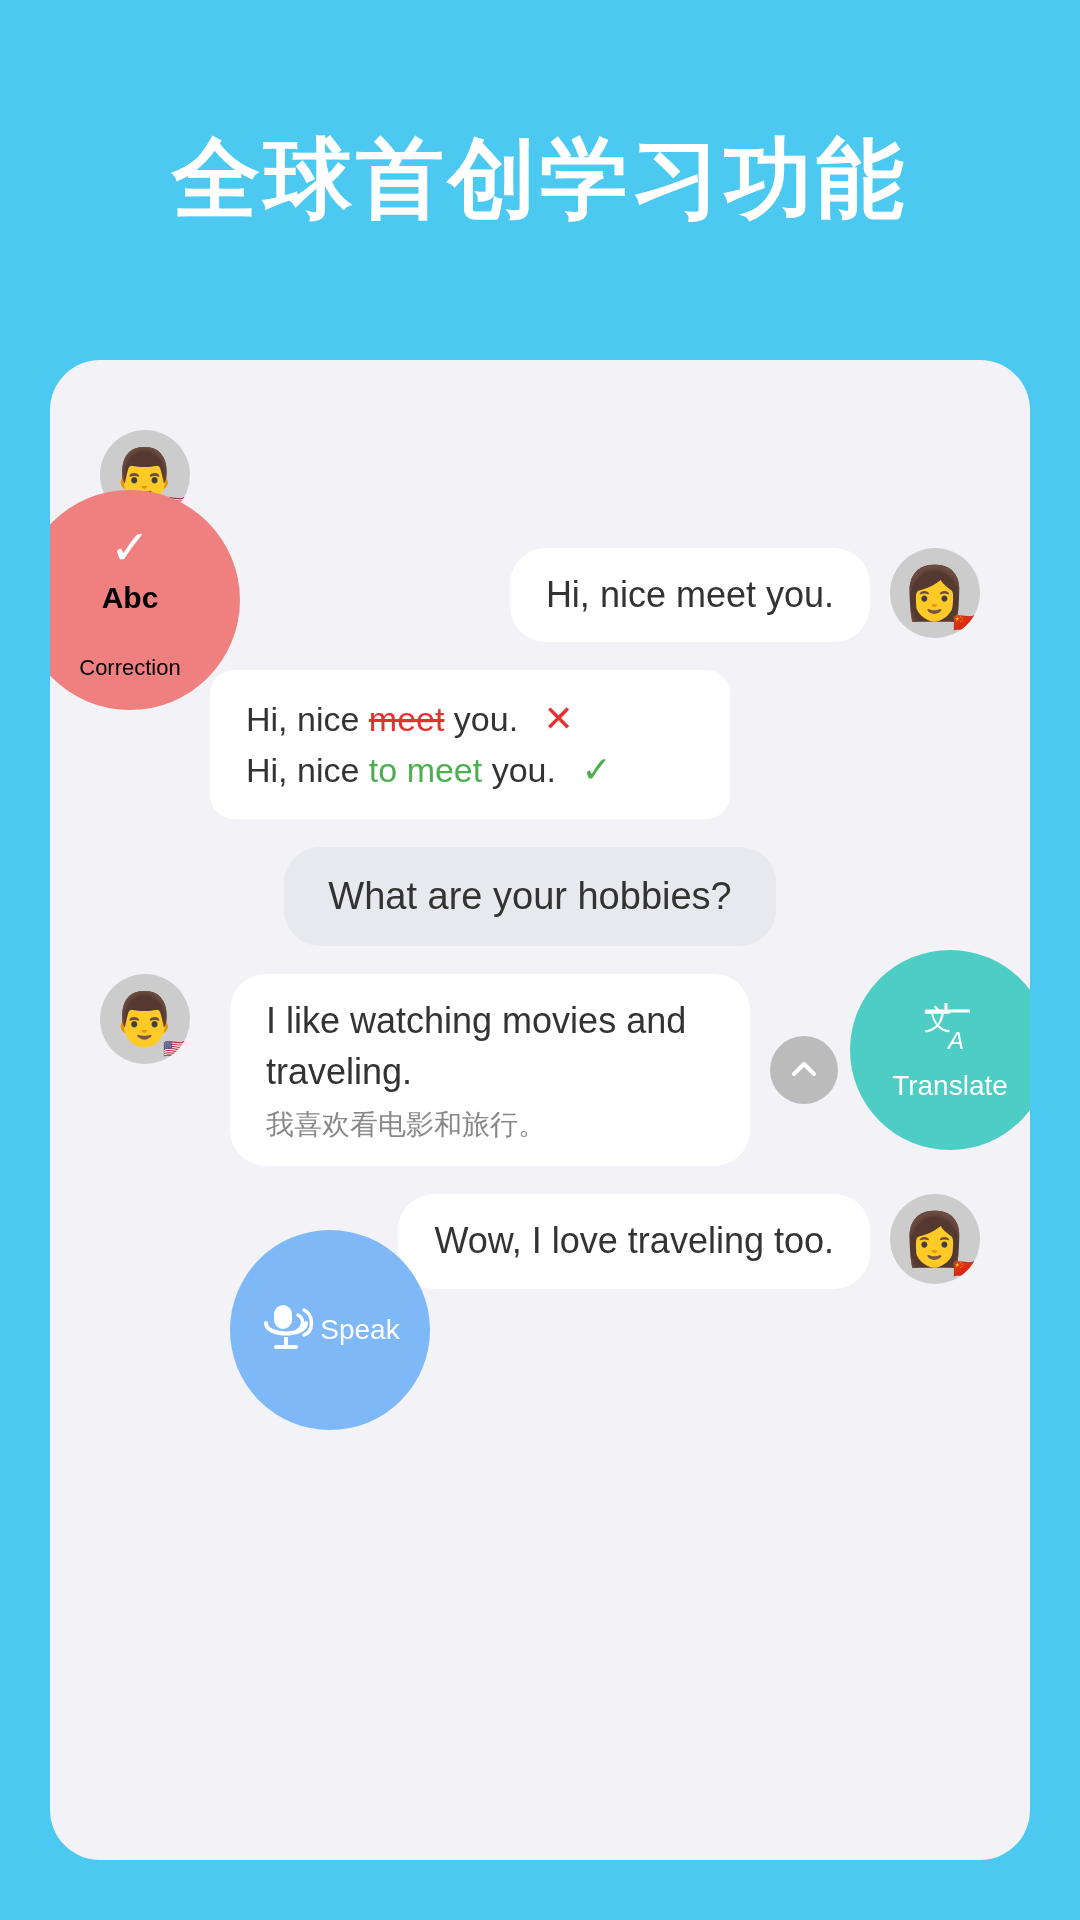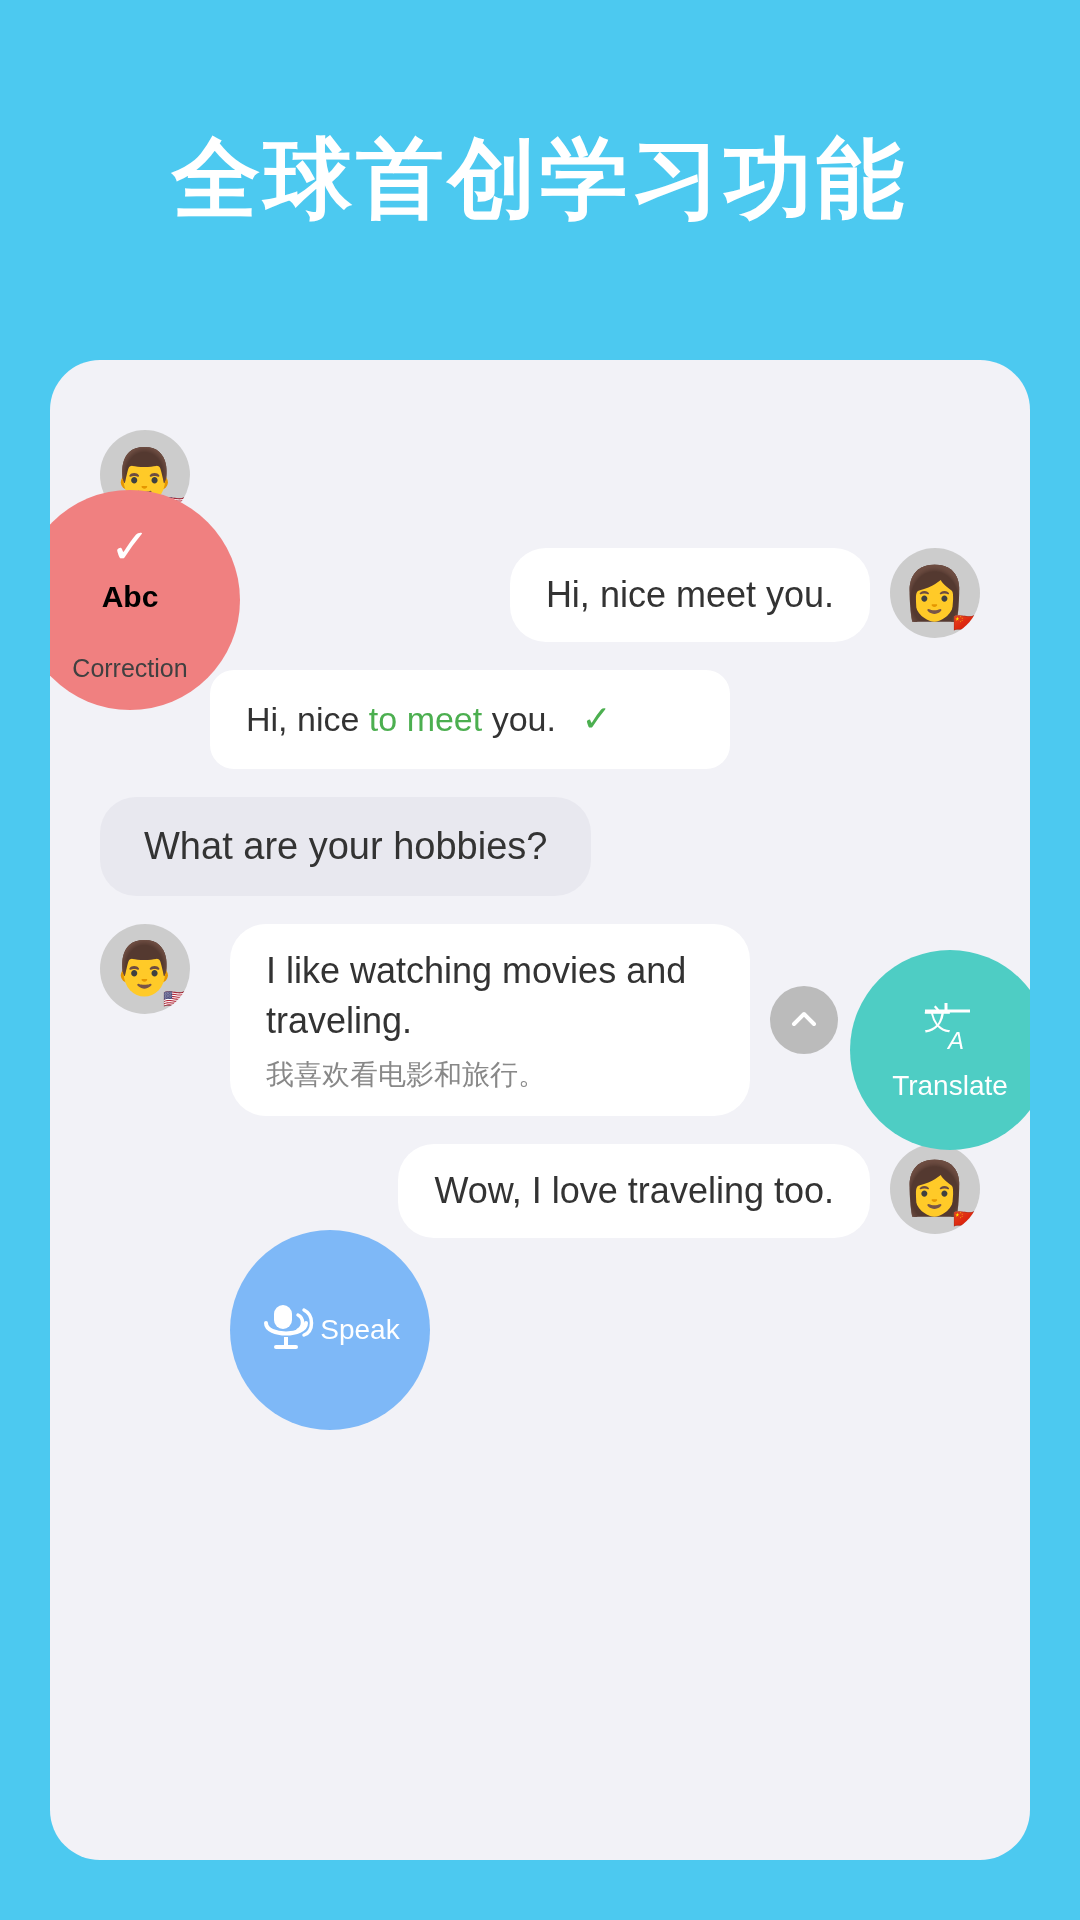--- a/index.html
+++ b/index.html
@@ -53,22 +53,22 @@
       color: white;
       font-size: 48px;
       margin-bottom: 6px;
     }
     .abc-correction-bubble .abc-text {
       color: #000000;
       font-size: 30px;
       font-weight: 600;
     }
     .abc-correction-bubble .correction-text {
-      color: #404040;
-      font-size: 25px;
+      color: #000000;
+      font-size: 22px;
       margin-top: 40px;
     }
 
     
     .translate-bubble {
       position: absolute;
       top: 590px;
       right: -20px;
       width: 200px;
       height: 200px;
@@ -283,27 +283,31 @@
       <div class="avatar">
         <div class="avatar-face">👩</div>
         <div class="flag">🇨🇳</div>
       </div>
       <div class="bubble">Hi, nice meet you.</div>
     </div>
 
     <div class="correction-row">
       <div class="bubble correction-box">
         <div>
+          Hi, nice <span class="correction-wrong">meet</span> you.
+          <span class="x-mark">✕</span>
+        </div>
+        <div>
           Hi, nice <span class="correction-good">to meet</span> you.
           <span class="check-mark">✓</span>
         </div>
       </div>
     </div>
 
-    <div class="hobbies-row" style="justify-content: flex-start; margin-right: 20px; margin-bottom: 28px;">
+    <div class="hobbies-row" style="justify-content: center; margin-right: 20px; margin-bottom: 28px;">
       <div class="hobbies-bubble">What are your hobbies?</div>
     </div>
 
     <div class="chat-row left" style="align-items: flex-start;">
       <div class="avatar">
         <div class="avatar-face">👨</div>
         <div class="flag">🇺🇸</div>
       </div>
       <div style="margin-left: 20px;">
         <div class="bubble">

